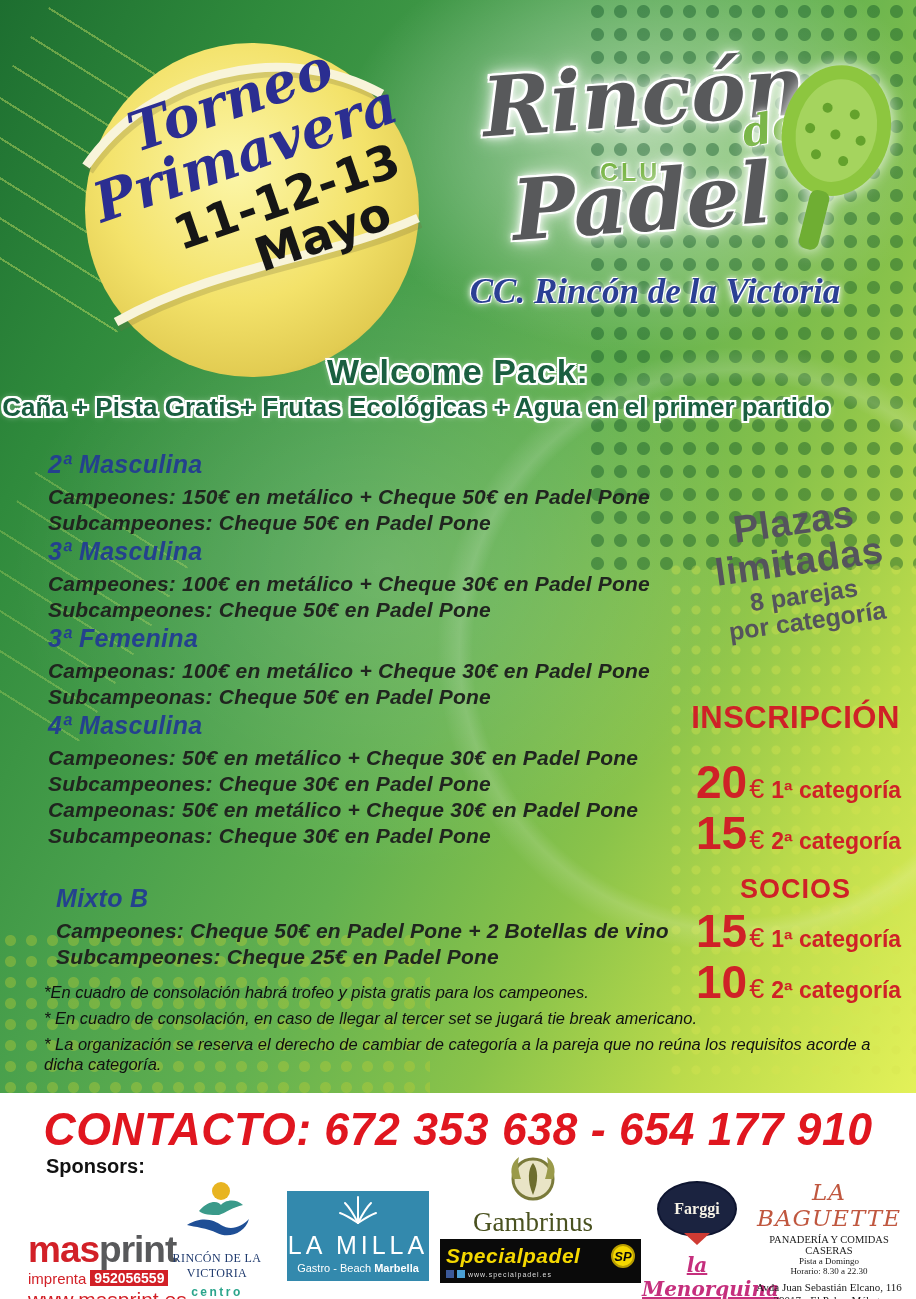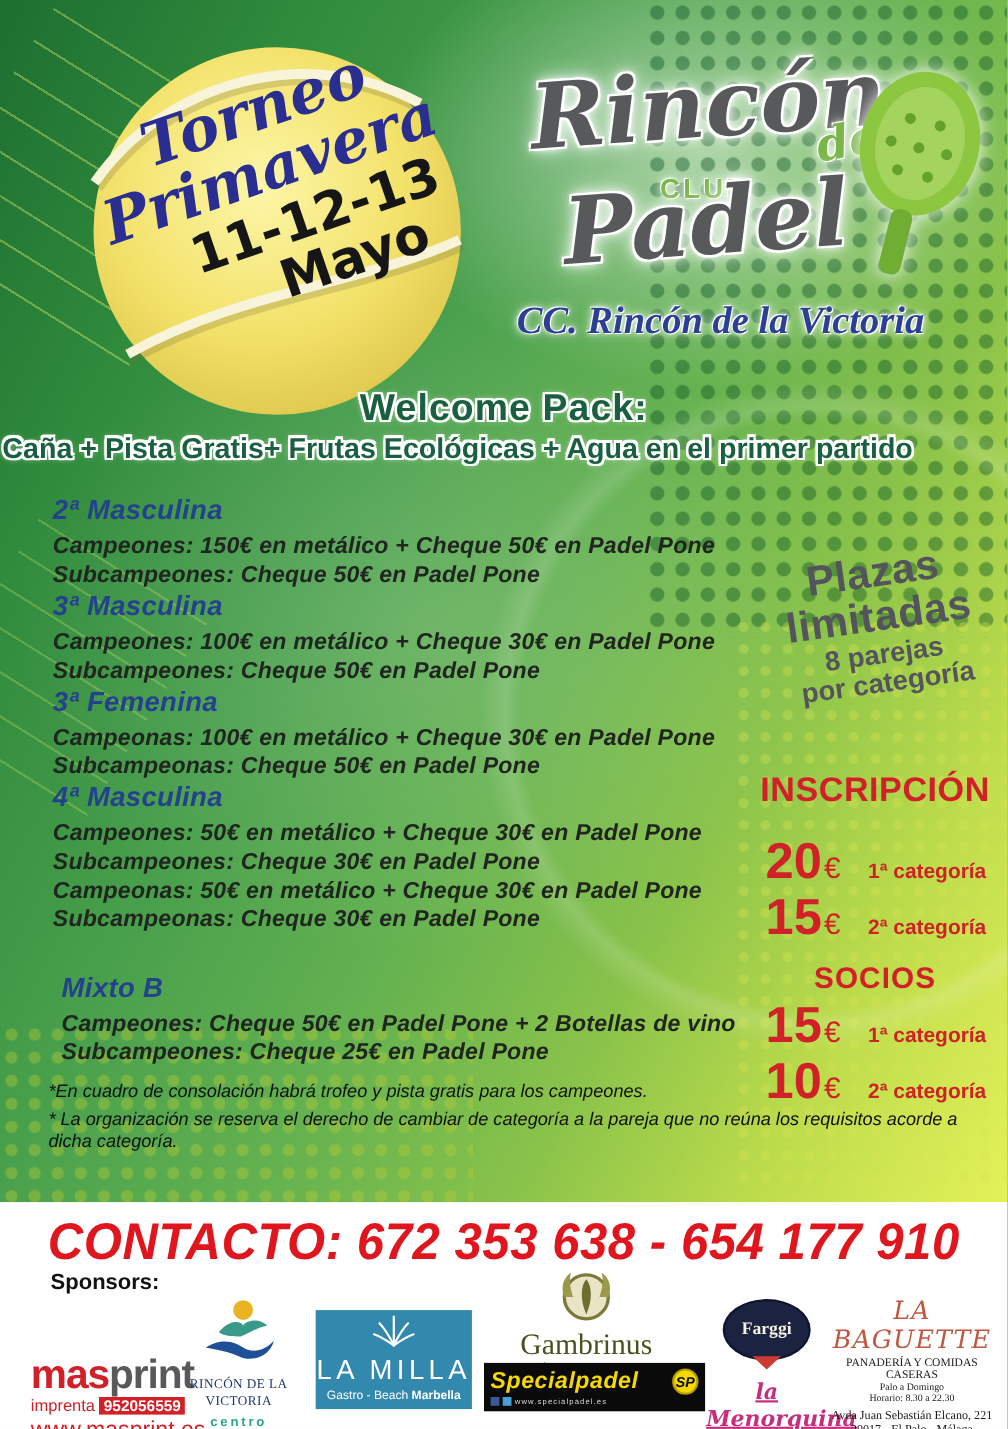--- a/index.html
+++ b/index.html
@@ -65,21 +65,21 @@
   .plazas{position:absolute;left:690px;top:502px;width:220px;text-align:center;transform:rotate(-8deg);
     color:#54545c;font-weight:bold;line-height:1.05;}
   .plazas .big{font-size:38px;letter-spacing:.5px;}
   .plazas .small{font-size:25px;}
   
   .inscripcion{position:absolute;left:688px;top:700px;width:215px;color:#cf2127;}
   .insc-title{font-size:31px;font-weight:bold;letter-spacing:.5px;text-align:center;margin-bottom:26px;}
   .price-row{display:flex;align-items:baseline;margin:2px 0 8px 8px;white-space:nowrap;}
   .price-row .amt{font-size:46px;font-weight:bold;line-height:.9;}
   .price-row .cur{font-size:27px;font-weight:normal;margin-left:2px;}
-  .price-row .lbl{font-size:19px;font-weight:bold;margin-left:25px;}
+  .price-row .lbl{font-size:23px;font-weight:bold;margin-left:7px;}
   .socios-title{font-size:27px;font-weight:bold;text-align:center;margin:18px 0 6px 0;letter-spacing:1px;}
   
   .footnotes{position:absolute;left:44px;top:982px;width:870px;font-style:italic;color:#101010;}
   .footnotes p{margin:0 0 6px 0;font-size:16.5px;font-weight:500;line-height:20px;}
   .manger{position:absolute;left:0;top:1054px;width:916px;text-align:center;font-style:italic;
     font-weight:bold;font-size:30px;color:#0d0d0d;letter-spacing:.5px;}
   
   .white-band{position:absolute;left:0;top:1093px;width:916px;height:206px;background:#ffffff;}
   .contact{position:absolute;left:0;top:8px;width:916px;text-align:center;font-weight:bold;font-style:italic;
     font-size:47px;color:#e0161f;letter-spacing:.5px;transform:scaleX(.95);}
@@ -251,20 +251,21 @@
       </div>
       <div class="price-row">
         <span class="amt">10</span>
         <span class="cur">€</span>
         <span class="lbl">2ª categoría</span>
       </div>
     </div>
 
     <div class="footnotes">
       <p>*En cuadro de consolación habrá trofeo y pista gratis para los campeones.</p>
+      <p>* En cuadro de consolación, en caso de llegar al tercer set se jugará tie break americano.</p>
       <p>* La organización se reserva el derecho de cambiar de categoría a la pareja que no reúna los requisitos acorde a dicha categoría.</p>
     </div>
 
   </div>
 
   <div class="white-band">
     <div class="contact">CONTACTO: 672 353 638 - 654 177 910</div>
     <div class="sponsors-label">Sponsors:</div>
 
     <div class="masprint">
@@ -327,22 +328,22 @@
       <div class="farggi-oval">
         <span>Farggi</span>
       </div>
       <div class="farggi-ribbon"></div>
       <div class="menorquina">la Menorquina</div>
     </div>
 
     <div class="labaguette">
       <div class="name">LA BAGUETTE</div>
       <div class="l1">PANADERÍA Y COMIDAS CASERAS</div>
-      <div class="l2">Palo a Domingo</div>
+      <div class="l2">Pista a Domingo</div>
       <div class="l3">Horario: 8.30 a 22.30</div>
       <div class="gap"></div>
-      <div class="l4">Avda Juan Sebastián Elcano, 221</div>
+      <div class="l4">Avda Juan Sebastián Elcano, 116</div>
       <div class="l5">29017 - El Palo - Málaga</div>
 
     </div>
   </div>
 
 </div>
 
 </body></html>

